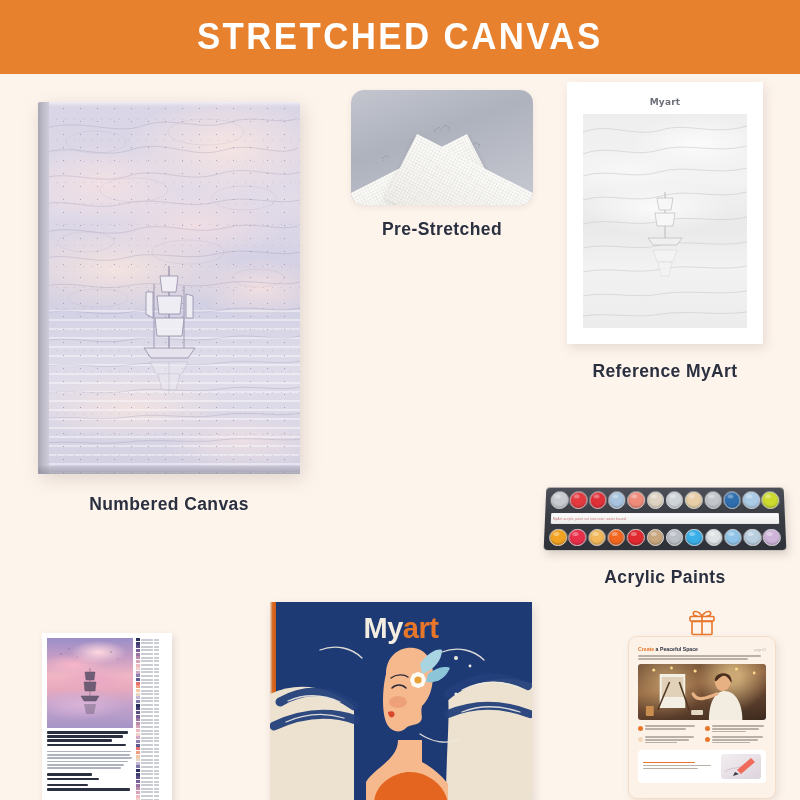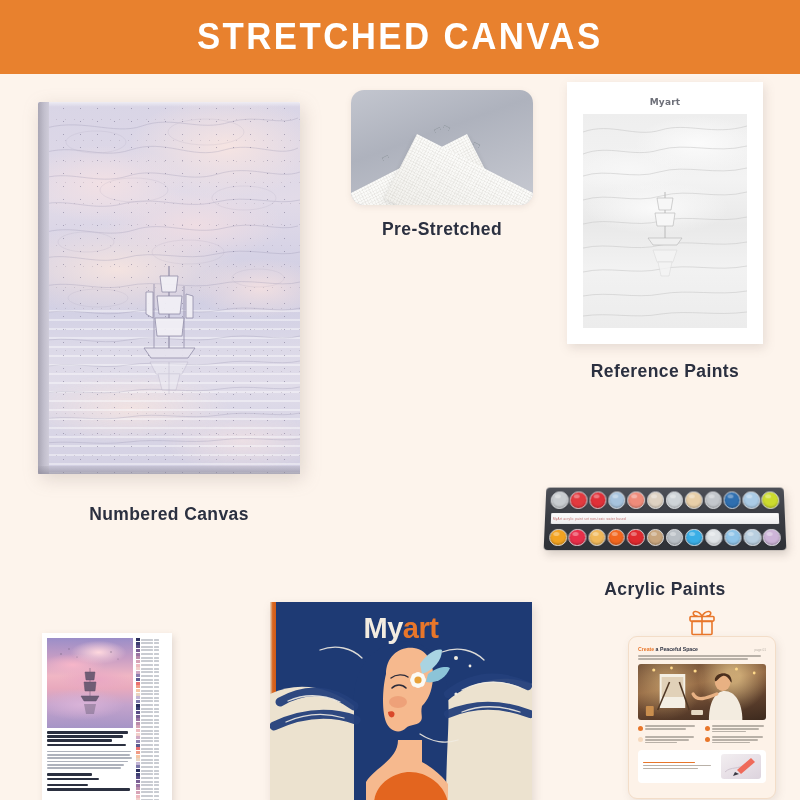--- a/index.html
+++ b/index.html
@@ -385,21 +385,21 @@
             <path d="M20,100 L58,100 L52,112 L26,112 Z"></path>
             <path d="M28,112 L50,112 L46,128 L32,128 Z"></path>
             <line x1="39" y1="100" x2="39" y2="132"></line>
           </g>
         </svg>
       </div>
       <div class="canvas-edge-t"></div>
       <div class="canvas-edge-l"></div>
       <div class="canvas-edge-b"></div>
     </div>
-    <div class="caption" style="margin-top:30px">Numbered Canvas</div>
+    <div class="caption" style="margin-top:20px">Numbered Canvas</div>
   </div>
 
   <div class="cell" id="pre-stretched">
     <div class="photo">
       <div class="cv-wood l"></div>
       <div class="cv-wood r"></div>
       <div class="cv-panel cv-left">
         <div class="texture-grid"></div>
       </div>
       <div class="cv-panel cv-right">
@@ -435,21 +435,21 @@
             <path d="M72,99 L92,99 L90,112 L74,112 Z"></path>
             <path d="M65,124 L99,124 L94,131 L70,131 Z" fill="#efefef"></path>
           </g>
           <g stroke="#cfcfcf" stroke-width="0.5" fill="#f4f4f4" opacity=".8">
             <path d="M70,136 L94,136 L90,148 L74,148 Z"></path>
             <path d="M75,148 L89,148 L86,162 L78,162 Z"></path>
           </g>
         </svg>
       </div>
     </div>
-    <div class="caption" style="margin-top:17px">Reference Paints</div>
+    <div class="caption" style="margin-top:17px">Reference MyArt</div>
   </div>
 
 
   <div class="cell" id="acrylic-paints">
     <div class="paint-tray">
       <div class="pot-row">
           <div class="pot" style="background: rgb(200, 204, 208);"></div>
           <div class="pot" style="background: rgb(226, 58, 63);"></div>
           <div class="pot" style="background: rgb(224, 48, 56);"></div>
           <div class="pot" style="background: rgb(167, 195, 221);"></div>
@@ -471,21 +471,21 @@
           <div class="pot" style="background: rgb(224, 42, 47);"></div>
           <div class="pot" style="background: rgb(200, 166, 126);"></div>
           <div class="pot" style="background: rgb(185, 191, 197);"></div>
           <div class="pot" style="background: rgb(58, 174, 230);"></div>
           <div class="pot" style="background: rgb(223, 227, 230);"></div>
           <div class="pot" style="background: rgb(143, 196, 232);"></div>
           <div class="pot" style="background: rgb(185, 207, 224);"></div>
           <div class="pot" style="background: rgb(205, 180, 216);"></div>
         </div>
     </div>
-    <div class="caption" style="margin-top:29px">Acrylic Paints</div>
+    <div class="caption" style="margin-top:17px">Acrylic Paints</div>
   </div>
 
   <div class="cell" id="color-card">
     <div class="color-card">
       <div class="cc-left">
         <div class="cc-art">
           <svg viewBox="0 0 86 90" preserveAspectRatio="none" style="position:absolute;inset:0;width:100%;height:100%">
             <g stroke="#4a3f59" stroke-width="0.5" fill="#5b5068" opacity=".85">
               <line x1="43" y1="30" x2="43" y2="58"></line>
               <path d="M38,34 L48,34 L47,42 L39,42 Z"></path>

